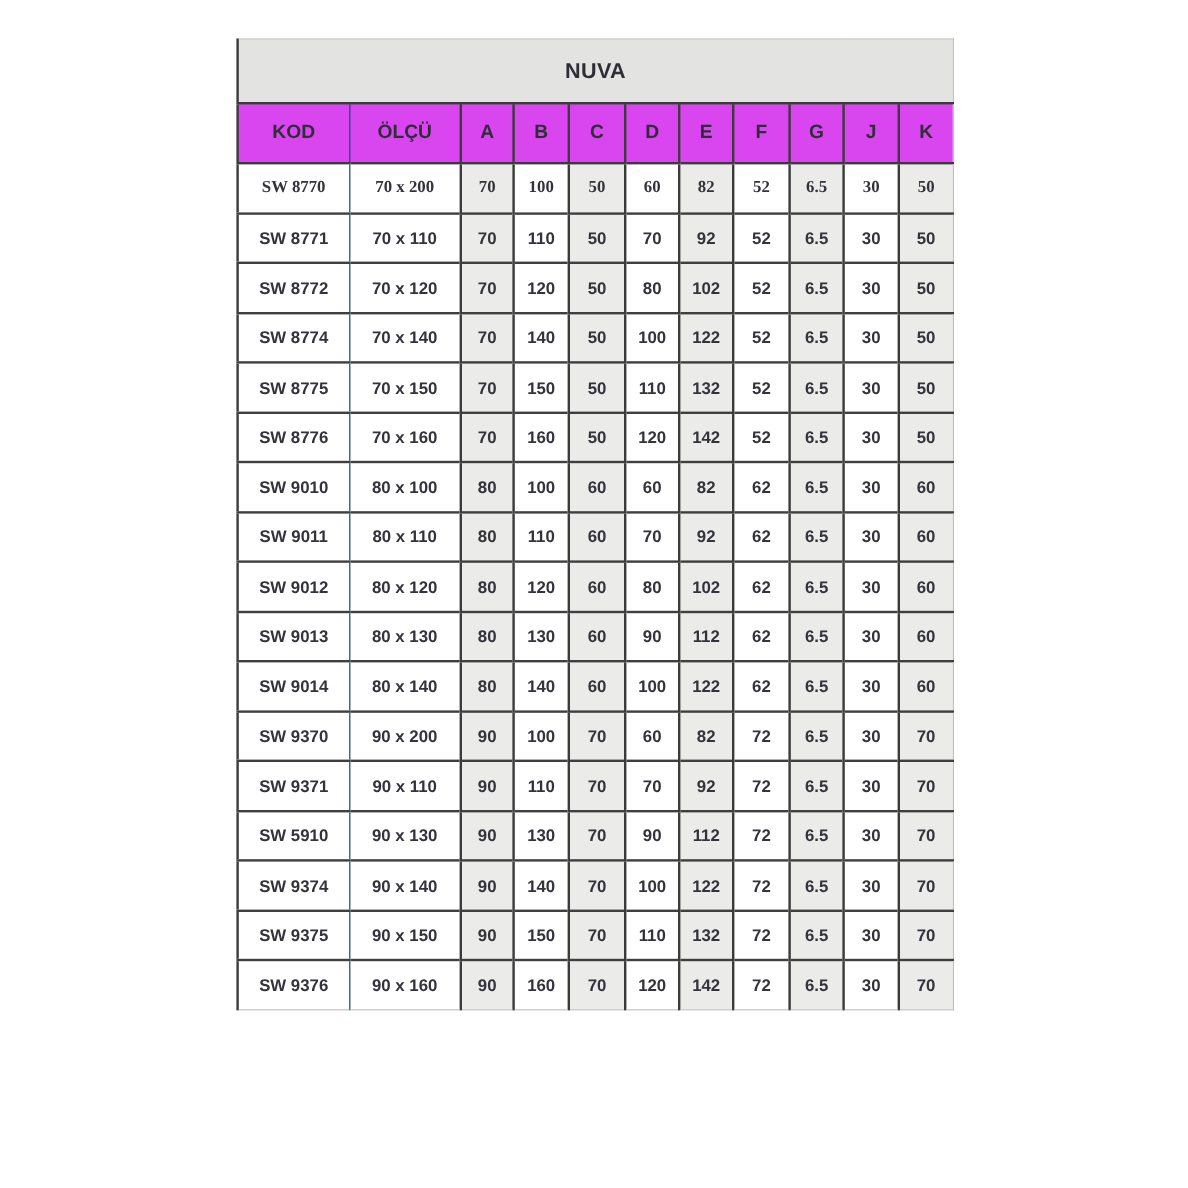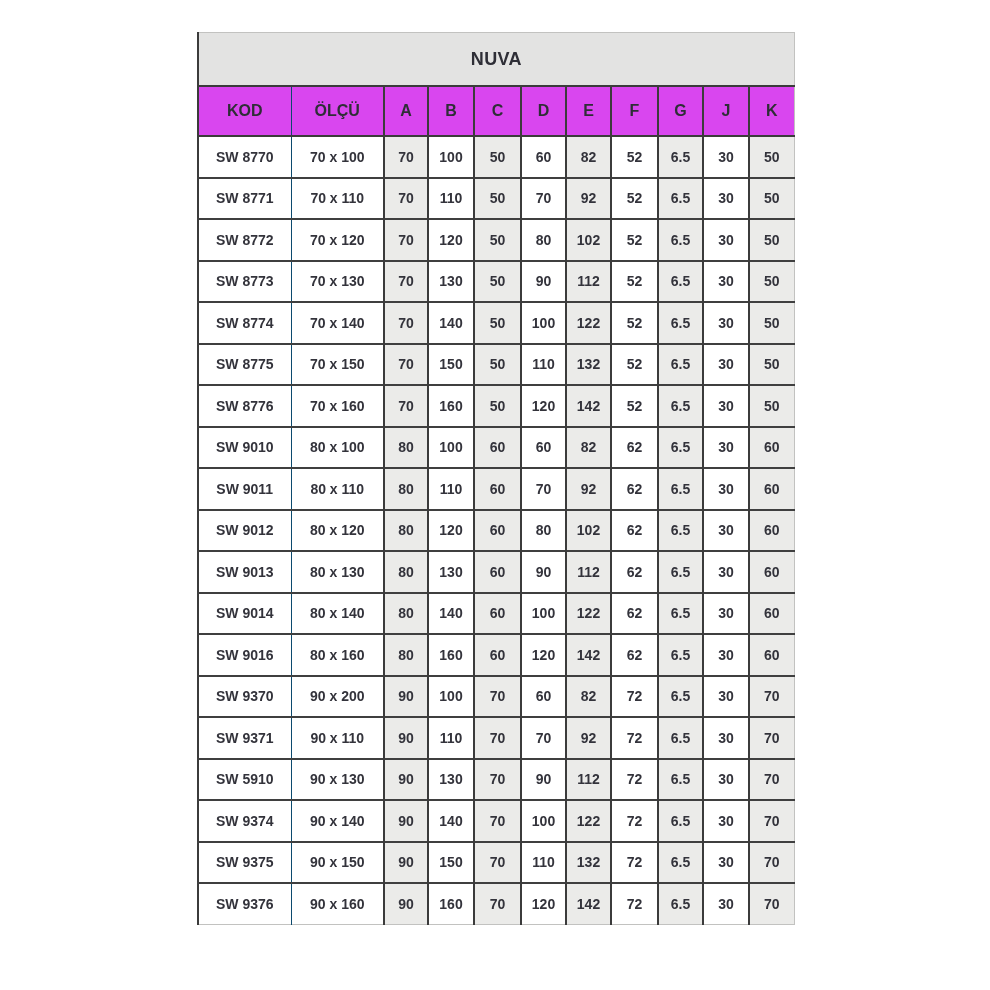--- a/index.html
+++ b/index.html
@@ -57,21 +57,21 @@
   tbody td {
     height: 37.5px;
     background: #ffffff;
     color: #33333b;
     font-size: 14px;
     font-weight: bold;
     text-align: center;
     vertical-align: middle;
     border-top: 2px solid #3f3f3f;
   }
-  tbody tr:first-child td { border-top: none; }
+  tbody tr:first-child td { border-top: none; font-family: Liberation Serif, serif; }
   tbody td.shade { background: #ebebe9; }
   
   .vdark  { border-left: 2px solid #3b3b3b; }
   .vlight { border-left: 1px solid #0c4a6e; }
 </style>
 </head>
 <body>
 
 <div class="page">
   <div class="table-wrap">
@@ -103,21 +103,21 @@
             <th class="vdark">E</th>
             <th class="vdark">F</th>
             <th class="vdark">G</th>
             <th class="vdark">J</th>
             <th class="vdark">K</th>
           </tr>
       </thead>
       <tbody id="table-body">
           <tr>
             <td class="">SW 8770</td>
-            <td class="vlight">70 x 100</td>
+            <td class="vlight">70 x 200</td>
             <td class="vdark shade">70</td>
             <td class="vdark">100</td>
             <td class="vdark shade">50</td>
             <td class="vdark">60</td>
             <td class="vdark shade">82</td>
             <td class="vdark">52</td>
             <td class="vdark shade">6.5</td>
             <td class="vdark">30</td>
             <td class="vdark shade">50</td>
           </tr>
@@ -141,144 +141,118 @@
             <td class="vdark">120</td>
             <td class="vdark shade">50</td>
             <td class="vdark">80</td>
             <td class="vdark shade">102</td>
             <td class="vdark">52</td>
             <td class="vdark shade">6.5</td>
             <td class="vdark">30</td>
             <td class="vdark shade">50</td>
           </tr>
           <tr>
-            <td class="">SW 8773</td>
-            <td class="vlight">70 x 130</td>
-            <td class="vdark shade">70</td>
+            <td class="">SW 8774</td>
+            <td class="vlight">70 x 140</td>
+            <td class="vdark shade">70</td>
+            <td class="vdark">140</td>
+            <td class="vdark shade">50</td>
+            <td class="vdark">100</td>
+            <td class="vdark shade">122</td>
+            <td class="vdark">52</td>
+            <td class="vdark shade">6.5</td>
+            <td class="vdark">30</td>
+            <td class="vdark shade">50</td>
+          </tr>
+          <tr>
+            <td class="">SW 8775</td>
+            <td class="vlight">70 x 150</td>
+            <td class="vdark shade">70</td>
+            <td class="vdark">150</td>
+            <td class="vdark shade">50</td>
+            <td class="vdark">110</td>
+            <td class="vdark shade">132</td>
+            <td class="vdark">52</td>
+            <td class="vdark shade">6.5</td>
+            <td class="vdark">30</td>
+            <td class="vdark shade">50</td>
+          </tr>
+          <tr>
+            <td class="">SW 8776</td>
+            <td class="vlight">70 x 160</td>
+            <td class="vdark shade">70</td>
+            <td class="vdark">160</td>
+            <td class="vdark shade">50</td>
+            <td class="vdark">120</td>
+            <td class="vdark shade">142</td>
+            <td class="vdark">52</td>
+            <td class="vdark shade">6.5</td>
+            <td class="vdark">30</td>
+            <td class="vdark shade">50</td>
+          </tr>
+          <tr>
+            <td class="">SW 9010</td>
+            <td class="vlight">80 x 100</td>
+            <td class="vdark shade">80</td>
+            <td class="vdark">100</td>
+            <td class="vdark shade">60</td>
+            <td class="vdark">60</td>
+            <td class="vdark shade">82</td>
+            <td class="vdark">62</td>
+            <td class="vdark shade">6.5</td>
+            <td class="vdark">30</td>
+            <td class="vdark shade">60</td>
+          </tr>
+          <tr>
+            <td class="">SW 9011</td>
+            <td class="vlight">80 x 110</td>
+            <td class="vdark shade">80</td>
+            <td class="vdark">110</td>
+            <td class="vdark shade">60</td>
+            <td class="vdark">70</td>
+            <td class="vdark shade">92</td>
+            <td class="vdark">62</td>
+            <td class="vdark shade">6.5</td>
+            <td class="vdark">30</td>
+            <td class="vdark shade">60</td>
+          </tr>
+          <tr>
+            <td class="">SW 9012</td>
+            <td class="vlight">80 x 120</td>
+            <td class="vdark shade">80</td>
+            <td class="vdark">120</td>
+            <td class="vdark shade">60</td>
+            <td class="vdark">80</td>
+            <td class="vdark shade">102</td>
+            <td class="vdark">62</td>
+            <td class="vdark shade">6.5</td>
+            <td class="vdark">30</td>
+            <td class="vdark shade">60</td>
+          </tr>
+          <tr>
+            <td class="">SW 9013</td>
+            <td class="vlight">80 x 130</td>
+            <td class="vdark shade">80</td>
             <td class="vdark">130</td>
-            <td class="vdark shade">50</td>
+            <td class="vdark shade">60</td>
             <td class="vdark">90</td>
             <td class="vdark shade">112</td>
-            <td class="vdark">52</td>
-            <td class="vdark shade">6.5</td>
-            <td class="vdark">30</td>
-            <td class="vdark shade">50</td>
-          </tr>
-          <tr>
-            <td class="">SW 8774</td>
-            <td class="vlight">70 x 140</td>
-            <td class="vdark shade">70</td>
-            <td class="vdark">140</td>
-            <td class="vdark shade">50</td>
-            <td class="vdark">100</td>
-            <td class="vdark shade">122</td>
-            <td class="vdark">52</td>
-            <td class="vdark shade">6.5</td>
-            <td class="vdark">30</td>
-            <td class="vdark shade">50</td>
-          </tr>
-          <tr>
-            <td class="">SW 8775</td>
-            <td class="vlight">70 x 150</td>
-            <td class="vdark shade">70</td>
-            <td class="vdark">150</td>
-            <td class="vdark shade">50</td>
-            <td class="vdark">110</td>
-            <td class="vdark shade">132</td>
-            <td class="vdark">52</td>
-            <td class="vdark shade">6.5</td>
-            <td class="vdark">30</td>
-            <td class="vdark shade">50</td>
-          </tr>
-          <tr>
-            <td class="">SW 8776</td>
-            <td class="vlight">70 x 160</td>
-            <td class="vdark shade">70</td>
-            <td class="vdark">160</td>
-            <td class="vdark shade">50</td>
-            <td class="vdark">120</td>
-            <td class="vdark shade">142</td>
-            <td class="vdark">52</td>
-            <td class="vdark shade">6.5</td>
-            <td class="vdark">30</td>
-            <td class="vdark shade">50</td>
-          </tr>
-          <tr>
-            <td class="">SW 9010</td>
-            <td class="vlight">80 x 100</td>
-            <td class="vdark shade">80</td>
-            <td class="vdark">100</td>
-            <td class="vdark shade">60</td>
-            <td class="vdark">60</td>
-            <td class="vdark shade">82</td>
-            <td class="vdark">62</td>
-            <td class="vdark shade">6.5</td>
-            <td class="vdark">30</td>
-            <td class="vdark shade">60</td>
-          </tr>
-          <tr>
-            <td class="">SW 9011</td>
-            <td class="vlight">80 x 110</td>
-            <td class="vdark shade">80</td>
-            <td class="vdark">110</td>
-            <td class="vdark shade">60</td>
-            <td class="vdark">70</td>
-            <td class="vdark shade">92</td>
-            <td class="vdark">62</td>
-            <td class="vdark shade">6.5</td>
-            <td class="vdark">30</td>
-            <td class="vdark shade">60</td>
-          </tr>
-          <tr>
-            <td class="">SW 9012</td>
-            <td class="vlight">80 x 120</td>
-            <td class="vdark shade">80</td>
-            <td class="vdark">120</td>
-            <td class="vdark shade">60</td>
-            <td class="vdark">80</td>
-            <td class="vdark shade">102</td>
-            <td class="vdark">62</td>
-            <td class="vdark shade">6.5</td>
-            <td class="vdark">30</td>
-            <td class="vdark shade">60</td>
-          </tr>
-          <tr>
-            <td class="">SW 9013</td>
-            <td class="vlight">80 x 130</td>
-            <td class="vdark shade">80</td>
-            <td class="vdark">130</td>
-            <td class="vdark shade">60</td>
-            <td class="vdark">90</td>
-            <td class="vdark shade">112</td>
             <td class="vdark">62</td>
             <td class="vdark shade">6.5</td>
             <td class="vdark">30</td>
             <td class="vdark shade">60</td>
           </tr>
           <tr>
             <td class="">SW 9014</td>
             <td class="vlight">80 x 140</td>
             <td class="vdark shade">80</td>
             <td class="vdark">140</td>
             <td class="vdark shade">60</td>
             <td class="vdark">100</td>
             <td class="vdark shade">122</td>
-            <td class="vdark">62</td>
-            <td class="vdark shade">6.5</td>
-            <td class="vdark">30</td>
-            <td class="vdark shade">60</td>
-          </tr>
-          <tr>
-            <td class="">SW 9016</td>
-            <td class="vlight">80 x 160</td>
-            <td class="vdark shade">80</td>
-            <td class="vdark">160</td>
-            <td class="vdark shade">60</td>
-            <td class="vdark">120</td>
-            <td class="vdark shade">142</td>
             <td class="vdark">62</td>
             <td class="vdark shade">6.5</td>
             <td class="vdark">30</td>
             <td class="vdark shade">60</td>
           </tr>
           <tr>
             <td class="">SW 9370</td>
             <td class="vlight">90 x 200</td>
             <td class="vdark shade">90</td>
             <td class="vdark">100</td>

